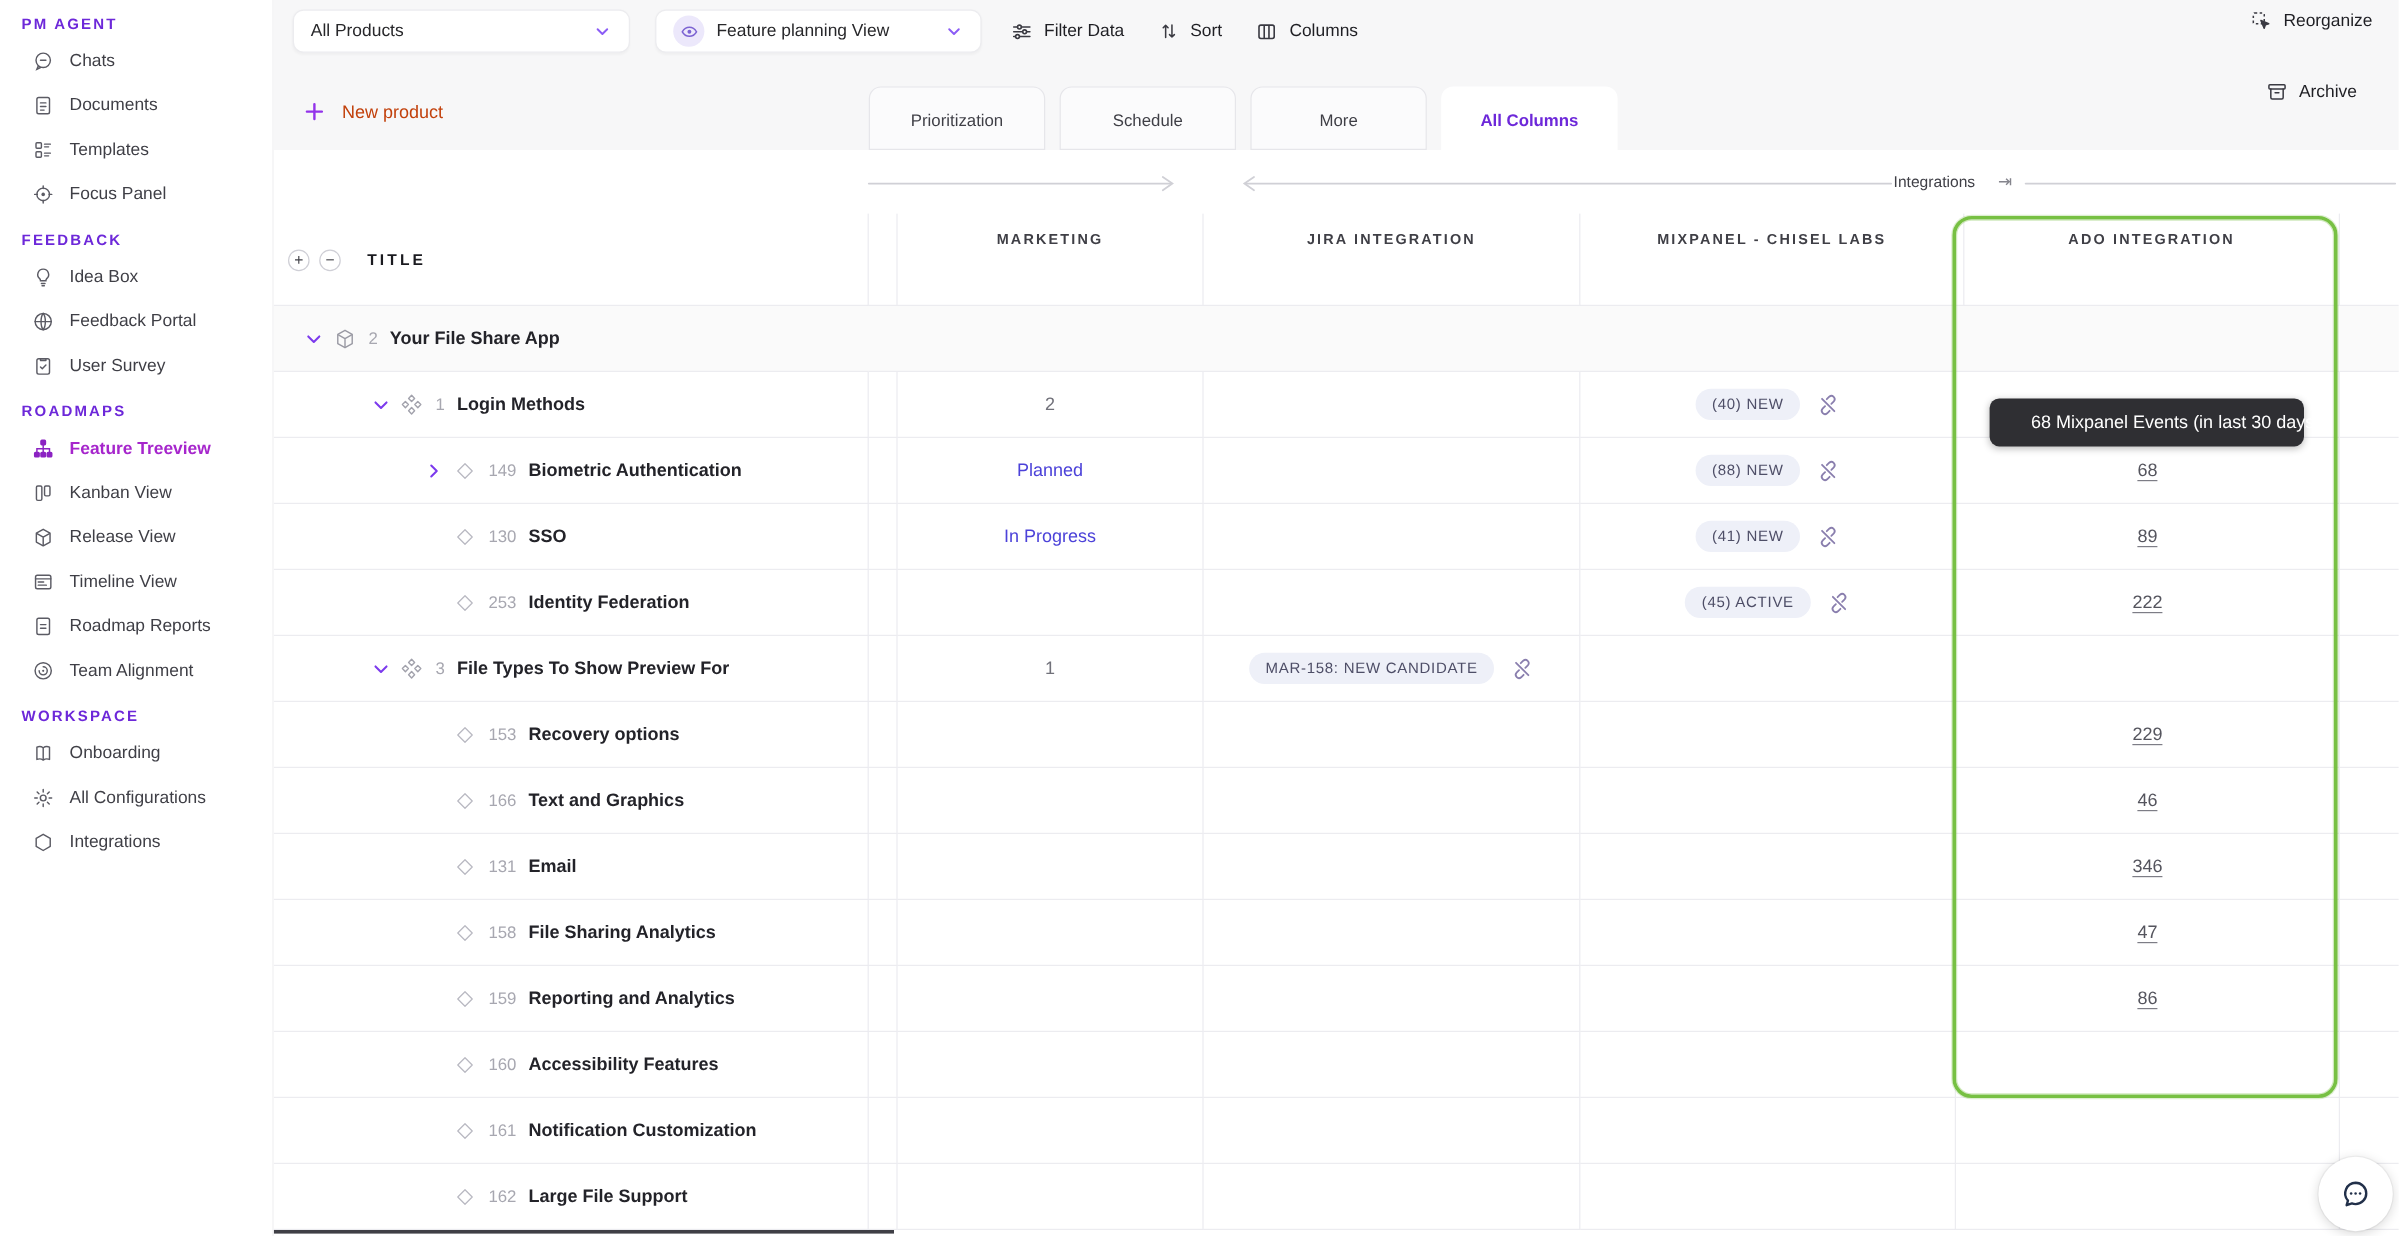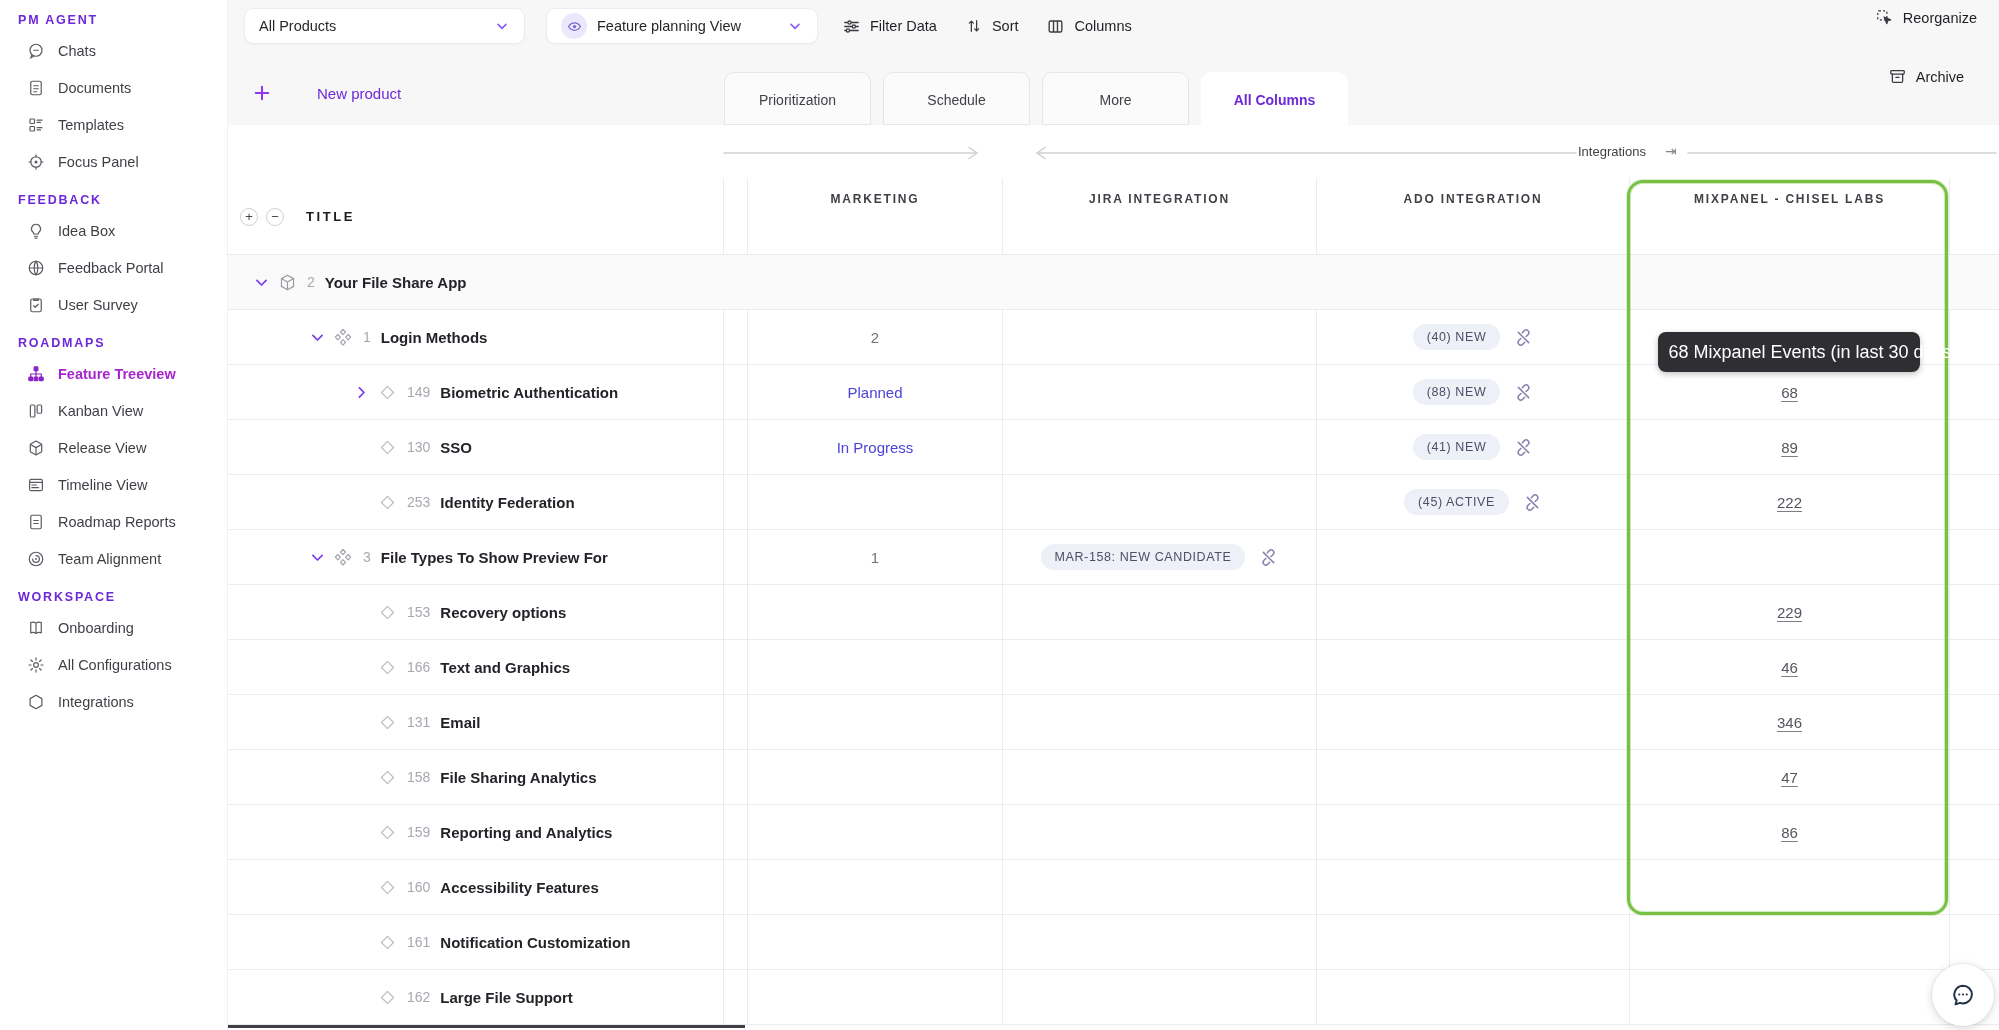--- a/index.html
+++ b/index.html
@@ -31,21 +31,21 @@
   #dd-view{left:318px; width:272px;}
   .eyewrap{width:26px; height:26px; border-radius:50%; background:#ece8fb; display:flex; align-items:center; justify-content:center; flex:none;}
 
   .tb-actions{position:absolute; left:614px; top:8px; height:36px; display:flex; align-items:center; gap:28px;}
   .tb-right{position:absolute; right:22px; top:8px; height:36px; display:flex; align-items:center; gap:40px;flex-direction:column;}
   .tbtn{display:flex; align-items:center; gap:9px; cursor:pointer; color:#1f1f24;}
   .tbtn .tl{font-size:14.5px; font-weight:500; color:#1f1f24;}
   .tbtn .ic{color:#3a3a42;}
 
   .newprod{position:absolute; left:24px; top:75px; height:36px; display:flex; align-items:center; gap:13px; cursor:pointer;}
-  .newprod .npl{font-size:15px; color:#6d28d9;margin-left:32px;}
+  .newprod .npl{font-size:15px; color:#c2410c;}
 
   .tabs{position:absolute; left:496px; top:72px; display:flex; gap:12px;}
   .tab{width:147px; height:53px; border:1px solid #e6e6ea; border-radius:10px 10px 0 0; background:#fbfbfc; display:flex; justify-content:center; padding-top:19px; font-size:14px; color:#3f3f46; cursor:pointer;}
   .tab.active{background:#fff; border-color:#fff; color:#6d28d9; font-weight:700;}
 
   .content{position:absolute; left:0; top:125px; width:1771px; height:905px; background:#fff;}
 
   
   .spanind{position:absolute; left:0; top:13px; width:1771px; height:30px;}
   .spanind svg{position:absolute; left:0; top:0;}
@@ -75,21 +75,21 @@
   .num{color:#a7a7b0; font-size:14px; margin:0 10px 0 7px;}
   .rtitle{font-size:15px; font-weight:600; color:#232329; white-space:nowrap;}
   .mval{font-size:15px; color:#71717a;}
   .mval.status{color:var(--status); font-weight:500;}
   .pill{background:var(--badgebg); color:#4e4e67; font-size:12.5px; font-weight:500; letter-spacing:.6px; padding:6px 14px; border-radius:999px; white-space:nowrap; cursor:pointer;}
   .unlink{margin-left:14px; display:flex; cursor:pointer;}
   .mixlink{font-size:15px; color:#55555e; font-weight:500; text-decoration:underline; text-underline-offset:3px; text-decoration-color:#7d7d86; cursor:pointer;}
 
   
   .greenbox{position:absolute; left:1399px; top:55px; width:321px; height:735px; border:3px solid var(--green); border-radius:16px; box-shadow:inset 0 0 0 1px rgba(119,192,67,.35), 0 0 0 1px rgba(119,192,67,.25); pointer-events:none; z-index:4;}
-  .tooltip{position:absolute; left:1430px; top:207px; width:262px; height:40px; background:var(--tooltipbg); color:#fff; font-size:18px; border-radius:8px; display:flex; align-items:center; justify-content:center; z-index:5; box-shadow:0 2px 6px rgba(0,0,0,.25); white-space:nowrap;padding-left:48px;}
+  .tooltip{position:absolute; left:1430px; top:207px; width:262px; height:40px; background:var(--tooltipbg); color:#fff; font-size:15px; border-radius:8px; display:flex; align-items:center; justify-content:center; z-index:5; box-shadow:0 2px 6px rgba(0,0,0,.25); white-space:nowrap;padding-left:48px;}
   .darkline{position:absolute; left:0; top:900px; width:517px; height:3px; background:#3f3f46; z-index:2;}
   .chatfab{position:absolute; left:1704px; top:839px; width:62px; height:62px; border-radius:50%; background:#fff; box-shadow:0 2px 10px rgba(0,0,0,.16), 0 0 0 1px rgba(0,0,0,.04); display:flex; align-items:center; justify-content:center; cursor:pointer; z-index:6;}
 </style>
 </head>
 <body>
 
 <div class="app">
 
   <aside class="sidebar">
 
@@ -394,22 +394,22 @@
 
       <div class="thead">
         <div class="th th-title">
           <span class="cirbtn">+</span>
           <span class="cirbtn">−</span>
           <span class="ttl">TITLE</span>
         </div>
         <div class="th th-gutter"></div>
         <div class="th col w-mkt">MARKETING</div>
         <div class="th col w-jira">JIRA INTEGRATION</div>
+        <div class="th col w-mix">MIXPANEL - CHISEL LABS</div>
         <div class="th col w-ado">ADO INTEGRATION</div>
-        <div class="th col w-mix">MIXPANEL - CHISEL LABS</div>
         <div class="th th-tail"></div>
       </div>
 
       <div class="rows" id="rows">
           <div class="row group">
             <div class="cell title-cell" style="padding-left: 20px;">
               <span class="slot">
                 <svg width="17" height="17" viewBox="0 0 24 24" fill="none" stroke="#7c3aed" stroke-width="2.4" stroke-linecap="round" stroke-linejoin="round">
                   <path d="M5.5 9l6.5 6.5L18.5 9"></path>
                 </svg>

